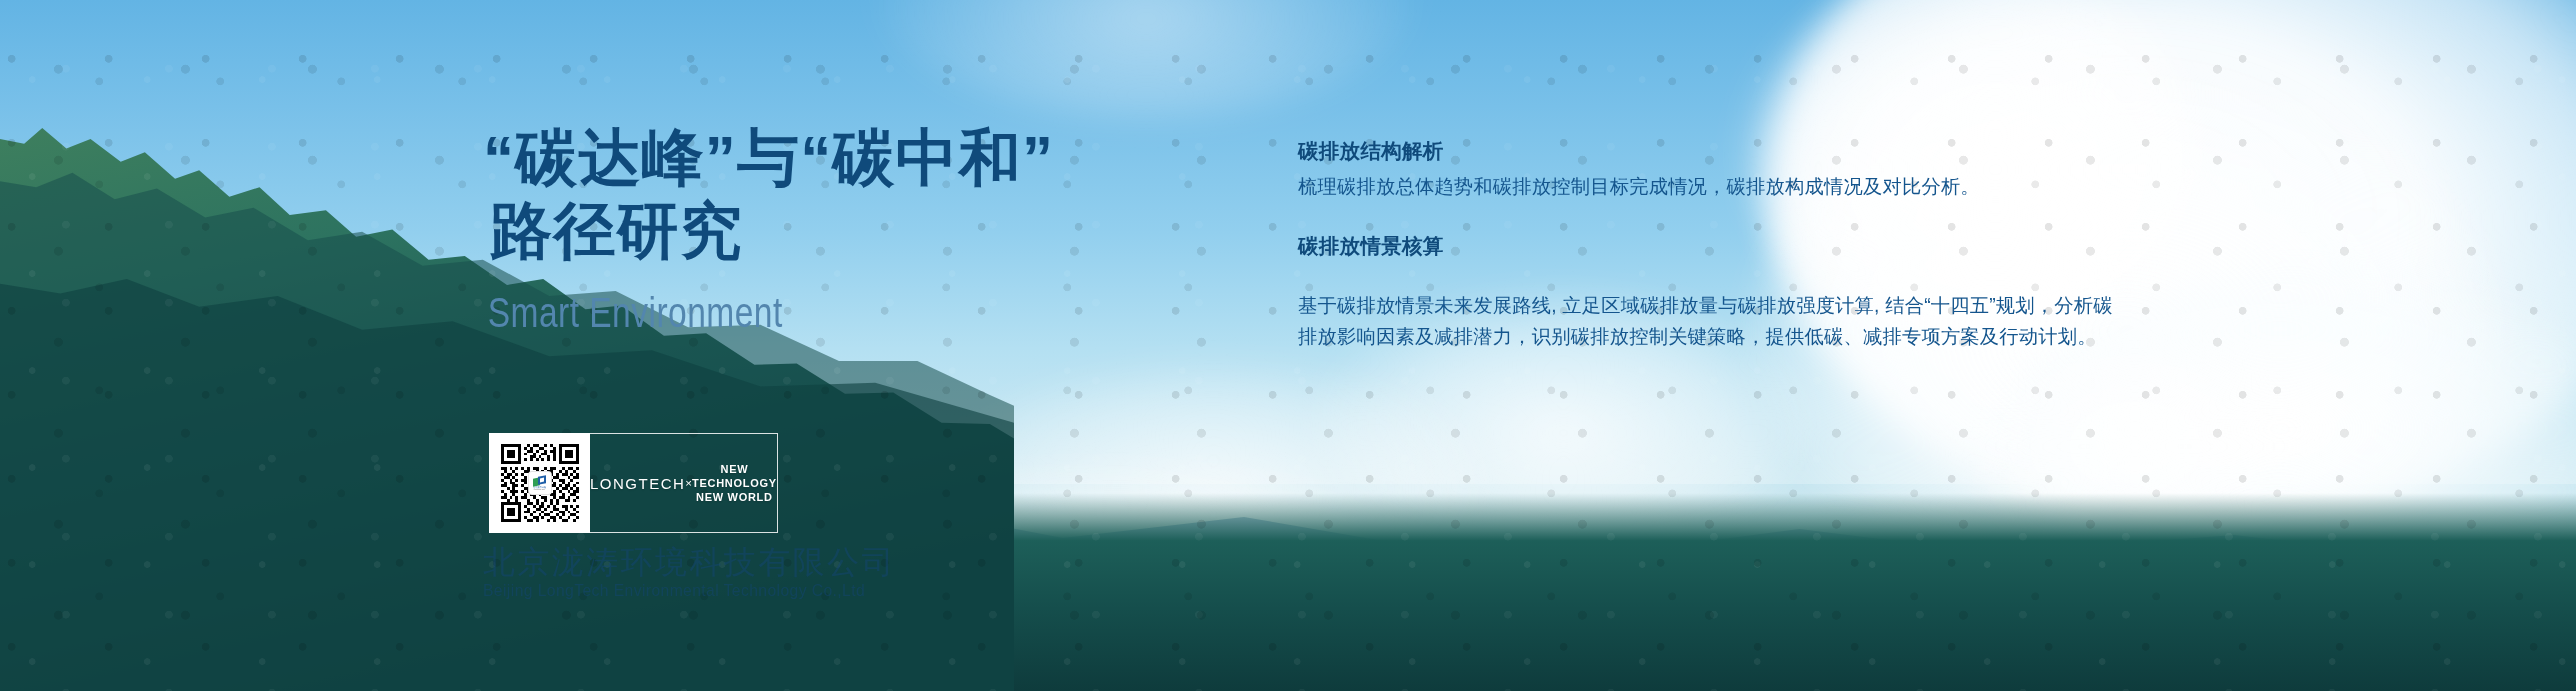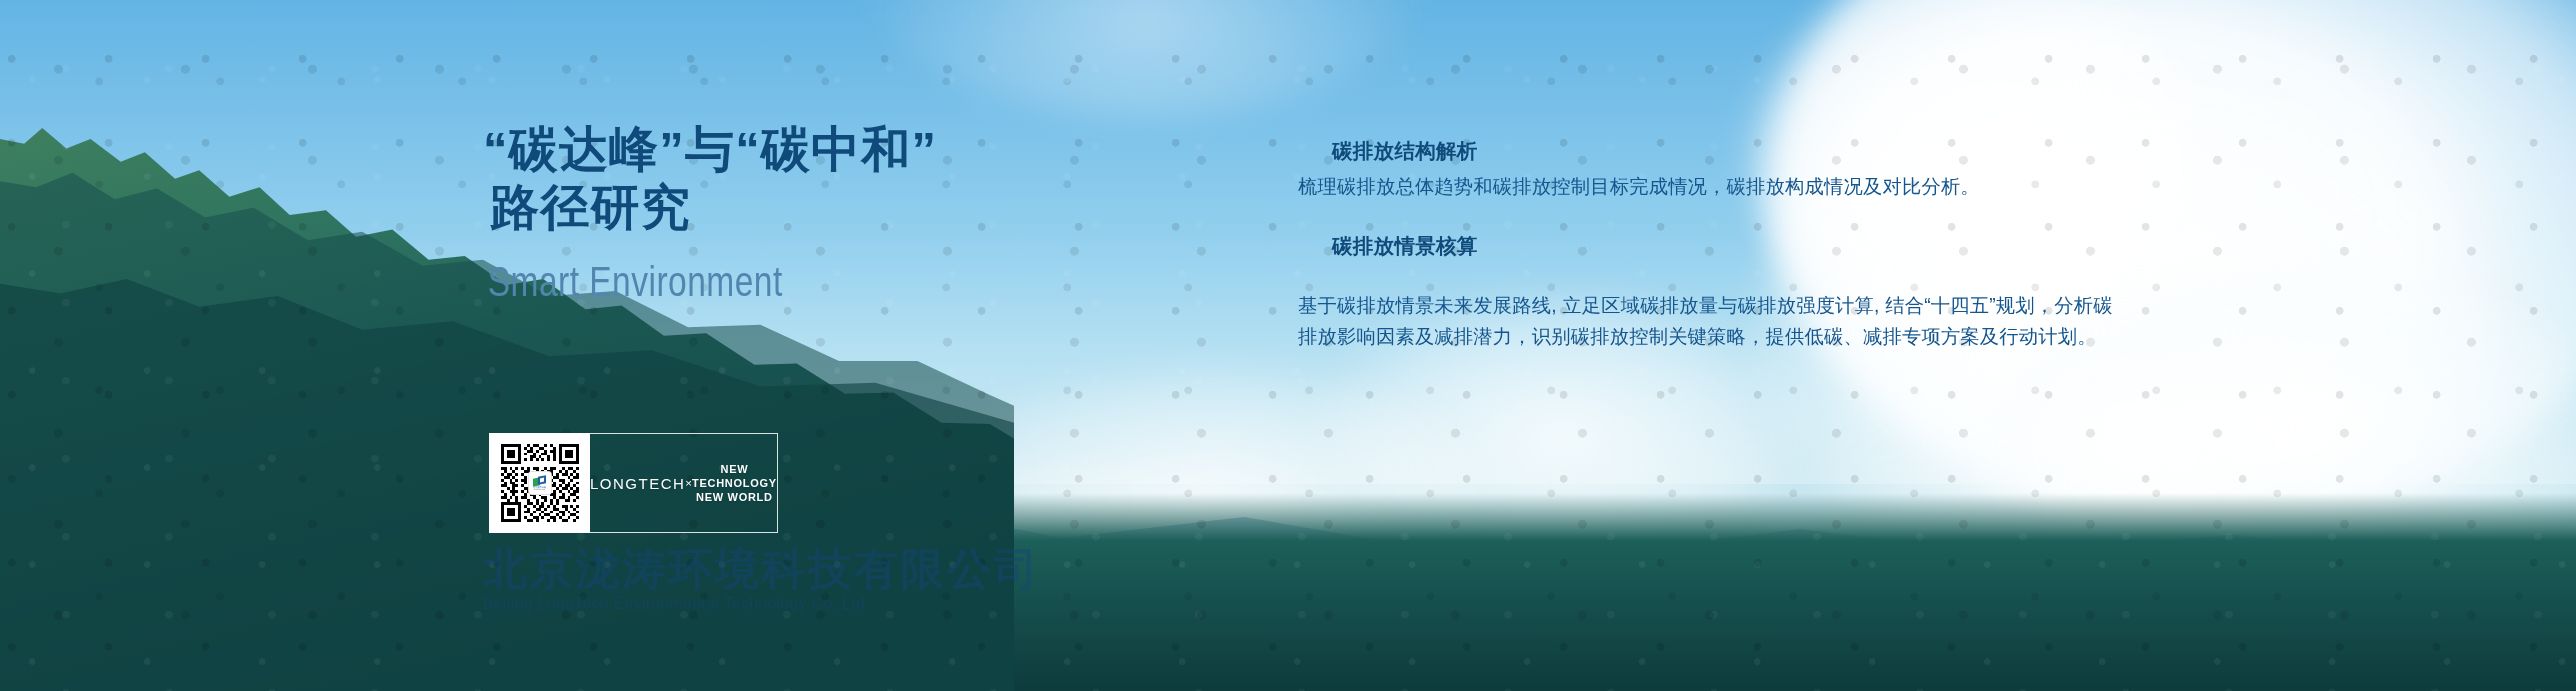--- a/index.html
+++ b/index.html
@@ -61,21 +61,21 @@
         radial-gradient(circle at 12% 70%,rgba(0,0,0,.35) 0 3.6px,transparent 4.2px),
         radial-gradient(circle at 28% 82%,rgba(255,255,255,.20) 0 3px,transparent 3.6px),
         radial-gradient(circle at 46% 76%,rgba(0,0,0,.30) 0 4.2px,transparent 4.8px),
         radial-gradient(circle at 64% 88%,rgba(255,255,255,.16) 0 3.6px,transparent 4.2px),
         radial-gradient(circle at 82% 79%,rgba(0,0,0,.28) 0 3.6px,transparent 4.2px);
       background-size:97px 84px,115px 97px,127px 91px,103px 78px,121px 103px; }
 
   
   .headline{ position:absolute; left:483px; top:121px; width:754px; z-index:40; }
   .h-line{ color:#0f4a7b; font-weight:700; letter-spacing:1.2px; line-height:1.18;
-           font-size:49px; white-space:nowrap;
+           font-size:62px; white-space:nowrap;
            font-family:"Liberation Sans","DejaVu Sans",sans-serif; }
   .h-line.l2{ padding-left:7.2px; }
   .h-sub{ margin-top:20.5px; padding-left:6px; color:#5386ae; font-size:43px;
           font-weight:300; letter-spacing:0.6px;
           font-family:"Liberation Sans","DejaVu Sans",sans-serif;
           transform:scaleX(.78); transform-origin:left center; }
 
   
   .qr-card{ position:absolute; left:489px; top:433px; width:228px; height:100px; z-index:45;
             display:flex; }
@@ -102,31 +102,31 @@
              border-left:none; display:flex; flex-direction:row;
              align-items:center; justify-content:center; color:#fff; text-align:center;
              text-shadow:0 0.6px 1.8px rgba(0,0,0,.18); }
   .qr-panel .brand{ font-size:15px; letter-spacing:1.5px; font-weight:300; line-height:1; }
   .qr-panel .x{ font-size:11.5px; margin:5.4px 0 4.2px; font-weight:300; line-height:1; }
   .qr-panel .tag{ font-size:11px; letter-spacing:0.7px; font-weight:700; line-height:1.28; }
 
   
   .watermark{ position:absolute; left:483px; top:546px; z-index:35;
               color:rgba(22,74,124,.50); user-select:none; }
-  .wm-cn{ font-size:44px; font-weight:700; letter-spacing:2.4px; line-height:1.05;
+  .wm-cn{ font-size:32px; font-weight:400; letter-spacing:2.4px; line-height:1.05;
           color:rgba(20,70,120,.46); }
   .wm-en{ font-size:15.7px; letter-spacing:0.4px; margin-top:2.4px;
           color:rgba(20,70,120,.46); }
 
   
   .col{ position:absolute; left:1298px; top:138px; width:833px; z-index:40; }
   .sec{ margin-bottom:28px; }
   .sec:last-child{ margin-bottom:0; }
   .sec h3{ font-size:20.5px; font-weight:700; color:#0f4a7b; line-height:1.25;
-           letter-spacing:0.3px; margin-bottom:7.2px;margin-left:34px; }
+           letter-spacing:0.3px; margin-bottom:7.2px; }
   .sec p{ font-size:19.3px; font-weight:400; color:#14558d; line-height:1.62;
           letter-spacing:0.2px; }
   .sec.s2{ margin-top:31px; }
   .sec.s3{ margin-top:31px; }
 </style>
 </head>
 <body>
 
 <div class="banner">
 

